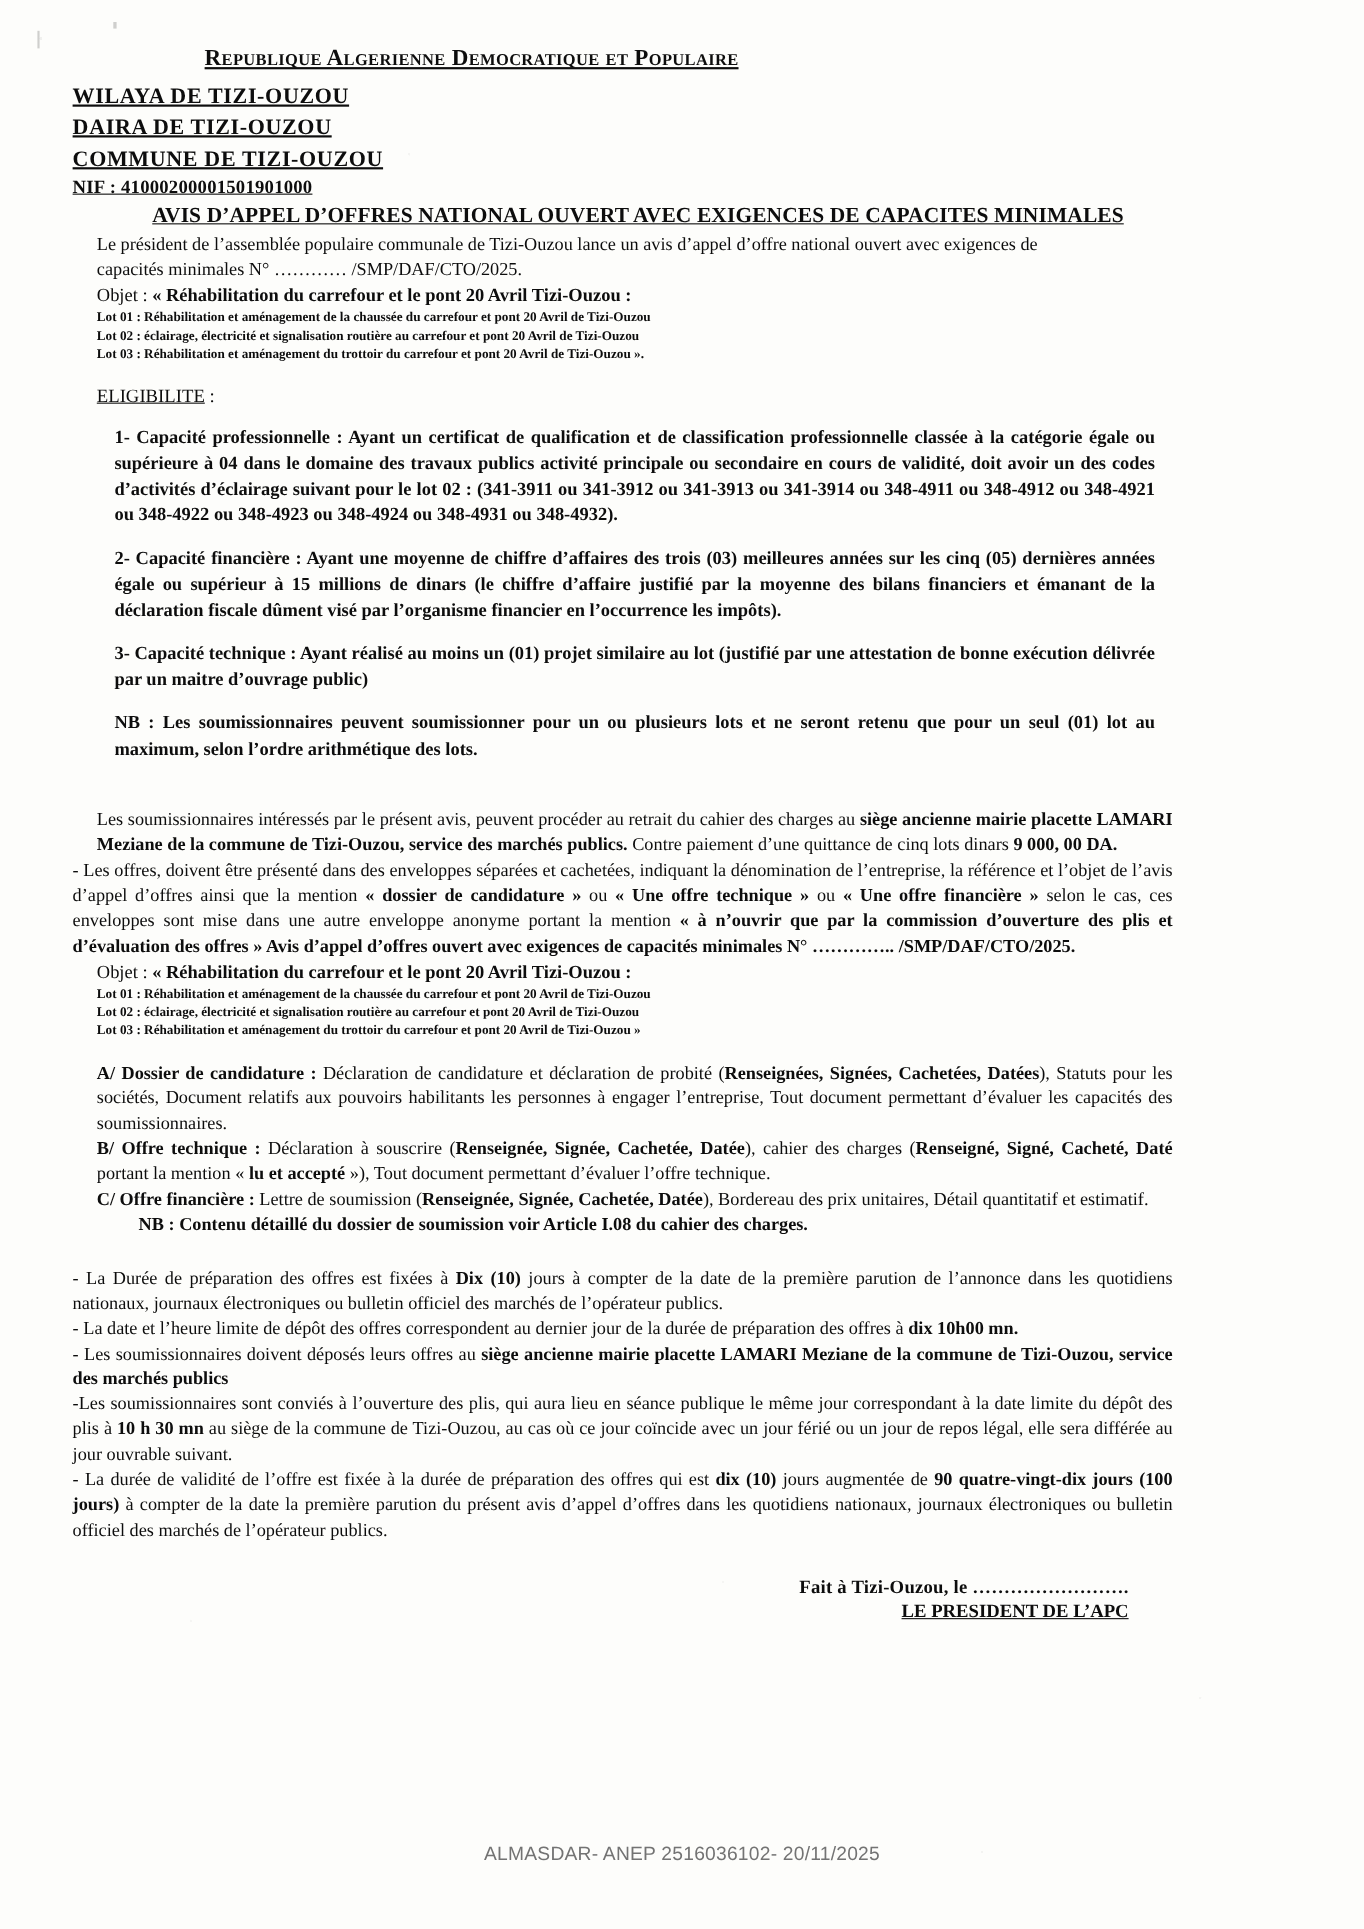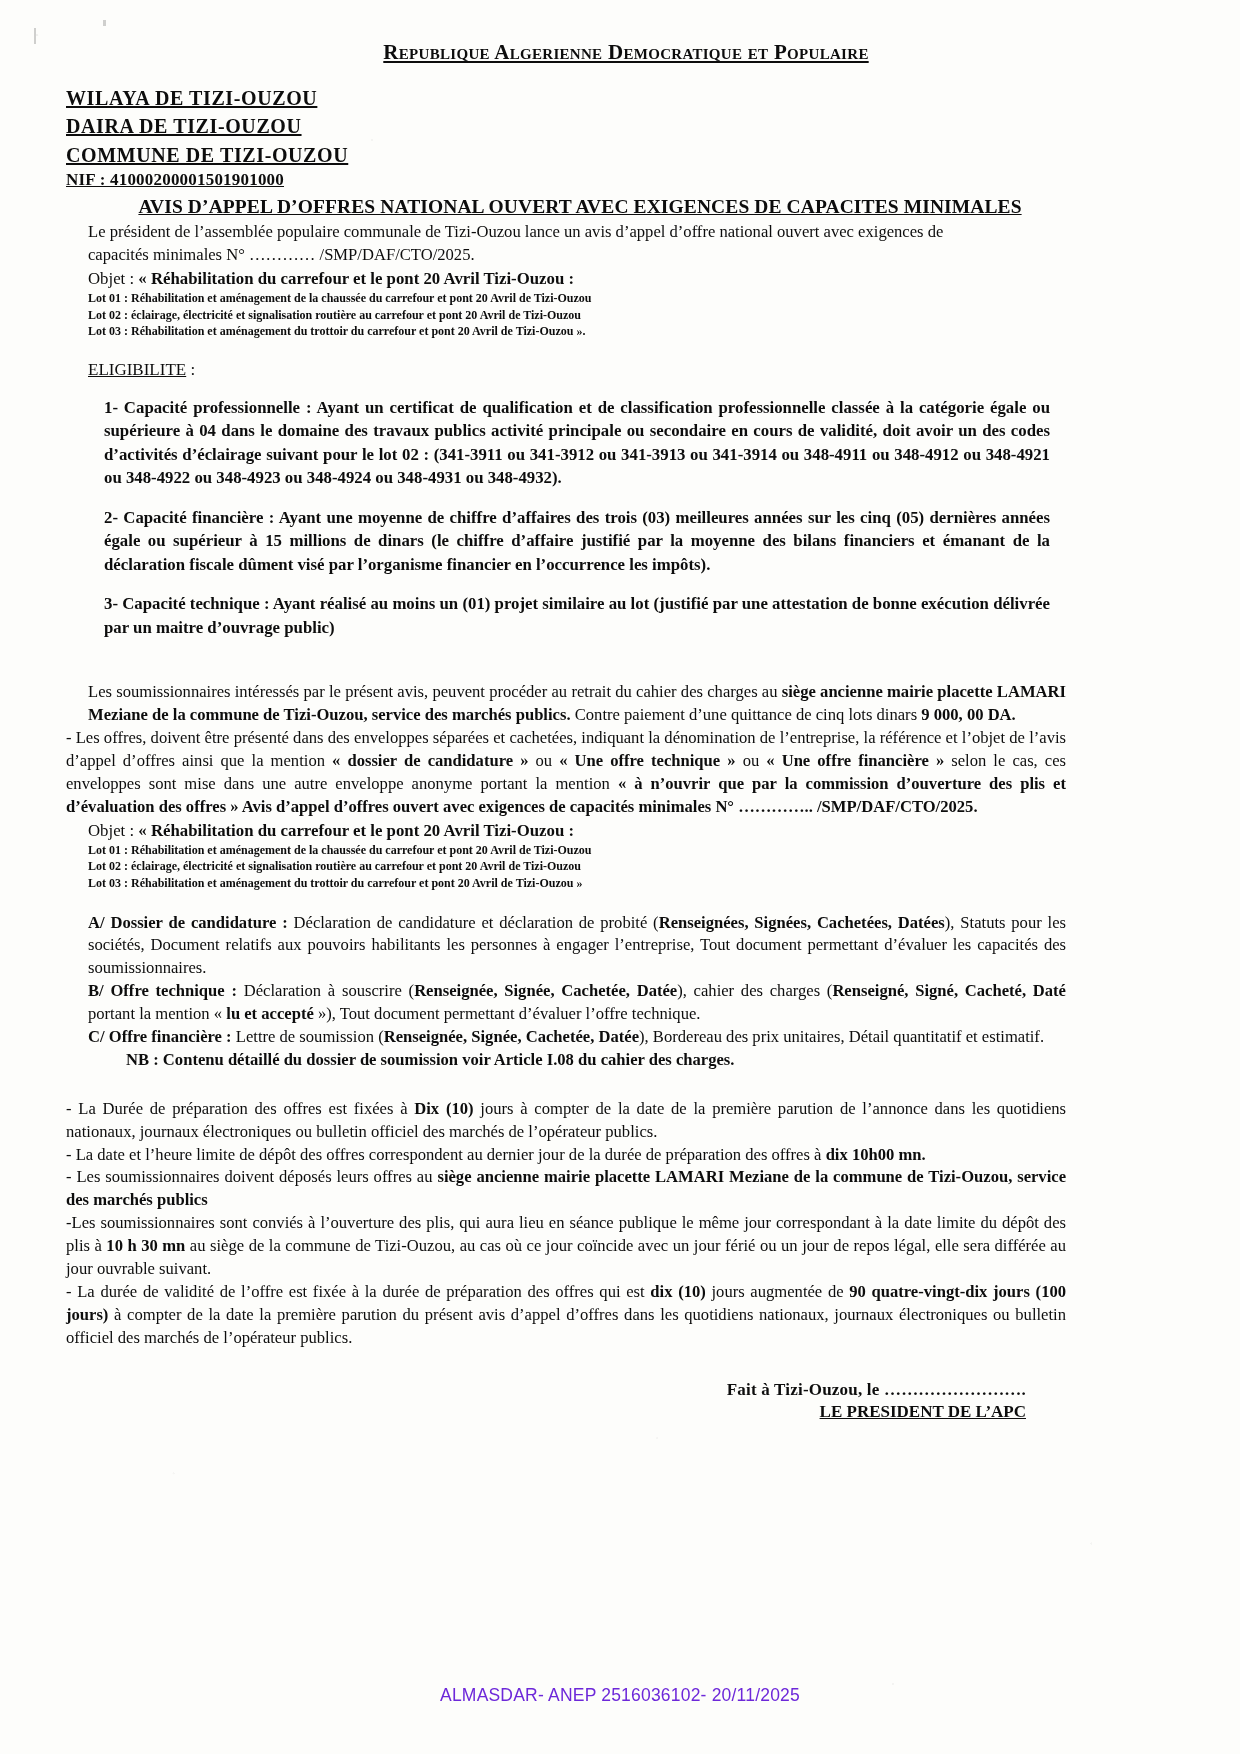--- a/index.html
+++ b/index.html
@@ -42,27 +42,26 @@
     position: absolute;
     left: 66px;
     top: 40px;
     width: 1000px;
   }
   .b { font-weight: bold; }
   .center { text-align: center; }
 
   
   .doc-title {
-    text-align: center;
     font-size: 21px;
     font-weight: bold;
     font-variant: small-caps;
     letter-spacing: 0.3px;
     text-decoration: underline;
-    margin: 0 0 19px 0;
+    margin: 0 0 9px 0;
     padding-left: 120px;
   }
   .org-line {
     font-size: 20px;
     font-weight: bold;
     letter-spacing: 0.6px;
     line-height: 1.42;
     margin: 0;
     display: block;
   }
@@ -144,25 +143,25 @@
     text-align: right;
     font-size: 17px;
   }
   .sig-line1 { font-weight: bold; letter-spacing: .2px; }
   .sig-line2 { font-weight: bold; text-decoration: underline; margin-top: 2px; }
 
   .footer {
     position: absolute;
     left: 0;
     right: 0;
-    bottom: 48px;
+    bottom: 58px;
     text-align: center;
     font-family: "Liberation Sans", "DejaVu Sans", sans-serif;
     font-size: 17.5px;
-    color: #6d28d9;
+    color: #737373;
     letter-spacing: 0.2px;
   }
 </style>
 </head>
 <body>
 
 <div class="page">
   <div class="scan-noise"></div>
   <div class="edge-mark" style="left:34px;top:28px;width:2px;height:16px;"></div>
   <div class="edge-mark" style="left:103px;top:20px;width:3px;height:6px;"></div>
@@ -198,20 +197,21 @@
     <div class="lot">Lot 03 : Réhabilitation et aménagement du trottoir du carrefour et pont 20 Avril de Tizi-Ouzou ».</div>
 
     <div class="gap-md"></div>
 
     <div class="section-head">
       <span class="u-seg">ELIGIBILITE</span><span> :</span>
     </div>
     <div class="elig-item">1- Capacité professionnelle : Ayant un certificat de qualification et de classification professionnelle classée à la catégorie égale ou supérieure à 04 dans le domaine des travaux publics activité principale ou secondaire en cours de validité, doit avoir un des codes d’activités d’éclairage suivant pour le lot 02 : (341-3911 ou 341-3912 ou 341-3913 ou 341-3914 ou 348-4911 ou 348-4912 ou 348-4921 ou 348-4922 ou 348-4923 ou 348-4924 ou 348-4931 ou 348-4932).</div>
     <div class="elig-item">2- Capacité financière : Ayant une moyenne de chiffre d’affaires des trois (03) meilleures années sur les cinq (05) dernières années égale ou supérieur à 15 millions de dinars (le chiffre d’affaire justifié par la moyenne des bilans financiers et émanant de la déclaration fiscale dûment visé par l’organisme financier en l’occurrence les impôts).</div>
     <div class="elig-item">3- Capacité technique : Ayant réalisé au moins un (01) projet similaire au lot (justifié par une attestation de bonne exécution délivrée par un maitre d’ouvrage public)</div>
+    <div class="elig-item">NB : Les soumissionnaires peuvent soumissionner pour un ou plusieurs lots et ne seront retenu que pour un seul (01) lot au maximum, selon l’ordre arithmétique des lots.</div>
 
     <div class="gap-lg"></div>
 
     <div class="para"><span>Les soumissionnaires intéressés par le présent avis, peuvent procéder au retrait du cahier des charges au </span><span class="b">siège ancienne mairie placette LAMARI Meziane de la commune de Tizi-Ouzou, service des marchés publics.</span><span> Contre paiement d’une quittance de cinq lots dinars </span><span class="b">9 000, 00 DA.</span></div>
 
     <div class="para nopad"><span>- Les offres, doivent être présenté dans des enveloppes séparées et cachetées, indiquant la dénomination de l’entreprise, la référence et l’objet de l’avis d’appel d’offres ainsi que la mention </span><span class="b">« dossier de candidature »</span><span> ou </span><span class="b">« Une offre technique »</span><span> ou </span><span class="b">« Une offre financière »</span><span> selon le cas, ces enveloppes sont mise dans une autre enveloppe anonyme portant la mention </span><span class="b">« à n’ouvrir que par la commission d’ouverture des plis et d’évaluation des offres » Avis d’appel d’offres ouvert avec exigences de capacités minimales N° ………….. /SMP/DAF/CTO/2025.</span></div>
 
     <div class="objet">
       <span>Objet :</span>
       <span class="b">« Réhabilitation du carrefour et le pont 20 Avril Tizi-Ouzou :</span>

